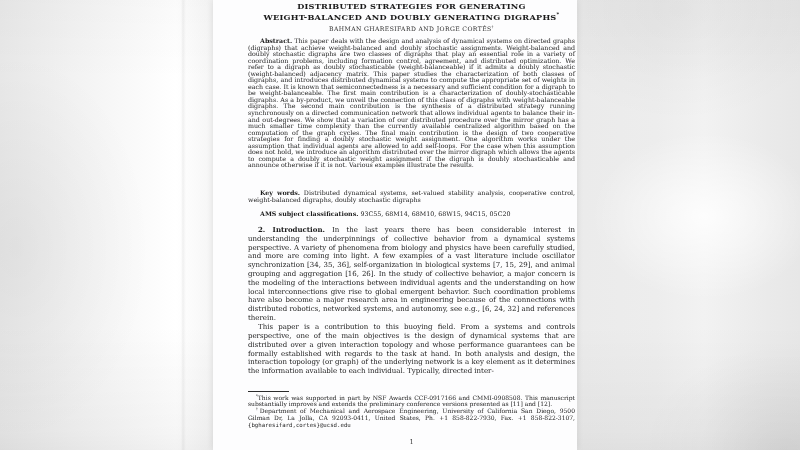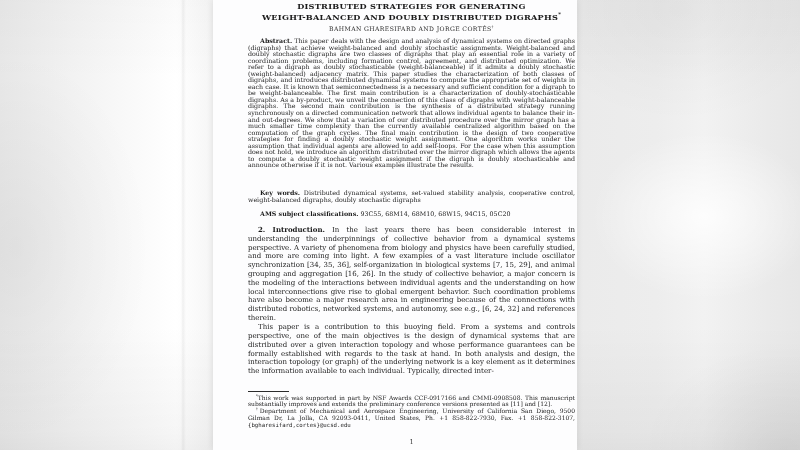--- a/index.html
+++ b/index.html
@@ -89,21 +89,21 @@
 <div class="canvas">
   <div class="backdrop"></div>
 
   <div class="watermark">arXiv:0911.0232v6 [math.OC] 17 Oct 2011</div>
 
   <div class="page">
     <div class="content">
 
       <div class="title">
         <span>DISTRIBUTED STRATEGIES FOR GENERATING</span><br>
-        <span>WEIGHT-BALANCED AND DOUBLY DISTRIBUTED DIGRAPHS</span><sup>*</sup>
+        <span>WEIGHT-BALANCED AND DOUBLY GENERATING DIGRAPHS</span><sup>*</sup>
       </div>
 
       <div class="authors">
         <span>BAHMAN GHARESIFARD AND JORGE CORTÉS</span><sup>†</sup>
       </div>
 
       <p class="abstract">
         <span class="blab">Abstract.</span>
         <span>This paper deals with the design and analysis of dynamical systems on directed graphs (digraphs) that achieve weight-balanced and doubly stochastic assignments. Weight-balanced and doubly stochastic digraphs are two classes of digraphs that play an essential role in a variety of coordination problems, including formation control, agreement, and distributed optimization. We refer to a digraph as doubly stochasticable (weight-balanceable) if it admits a doubly stochastic (weight-balanced) adjacency matrix. This paper studies the characterization of both classes of digraphs, and introduces distributed dynamical systems to compute the appropriate set of weights in each case. It is known that semiconnectedness is a necessary and sufficient condition for a digraph to be weight-balanceable. The first main contribution is a characterization of doubly-stochasticable digraphs. As a by-product, we unveil the connection of this class of digraphs with weight-balanceable digraphs. The second main contribution is the synthesis of a distributed strategy running synchronously on a directed communication network that allows individual agents to balance their in- and out-degrees. We show that a variation of our distributed procedure over the mirror graph has a much smaller time complexity than the currently available centralized algorithm based on the computation of the graph cycles. The final main contribution is the design of two cooperative strategies for finding a doubly stochastic weight assignment. One algorithm works under the assumption that individual agents are allowed to add self-loops. For the case when this assumption does not hold, we introduce an algorithm distributed over the mirror digraph which allows the agents to compute a doubly stochastic weight assignment if the digraph is doubly stochasticable and announce otherwise if it is not. Various examples illustrate the results.</span>
       </p>

